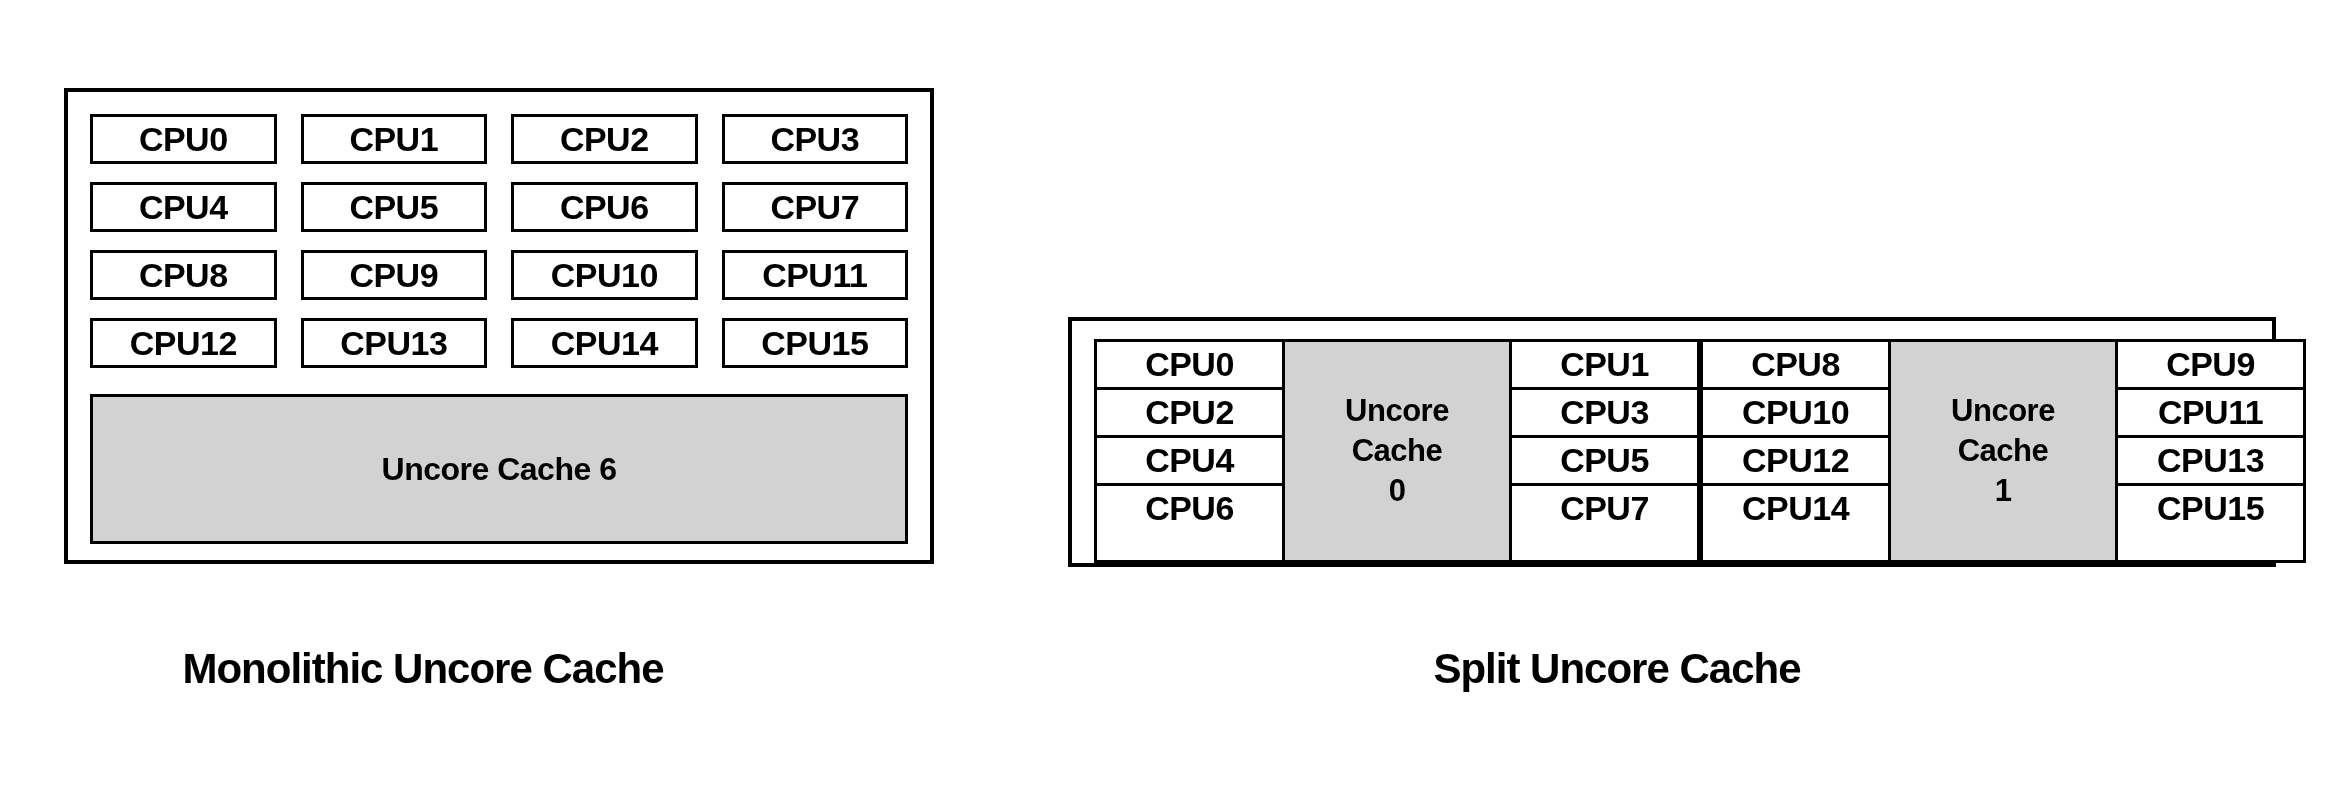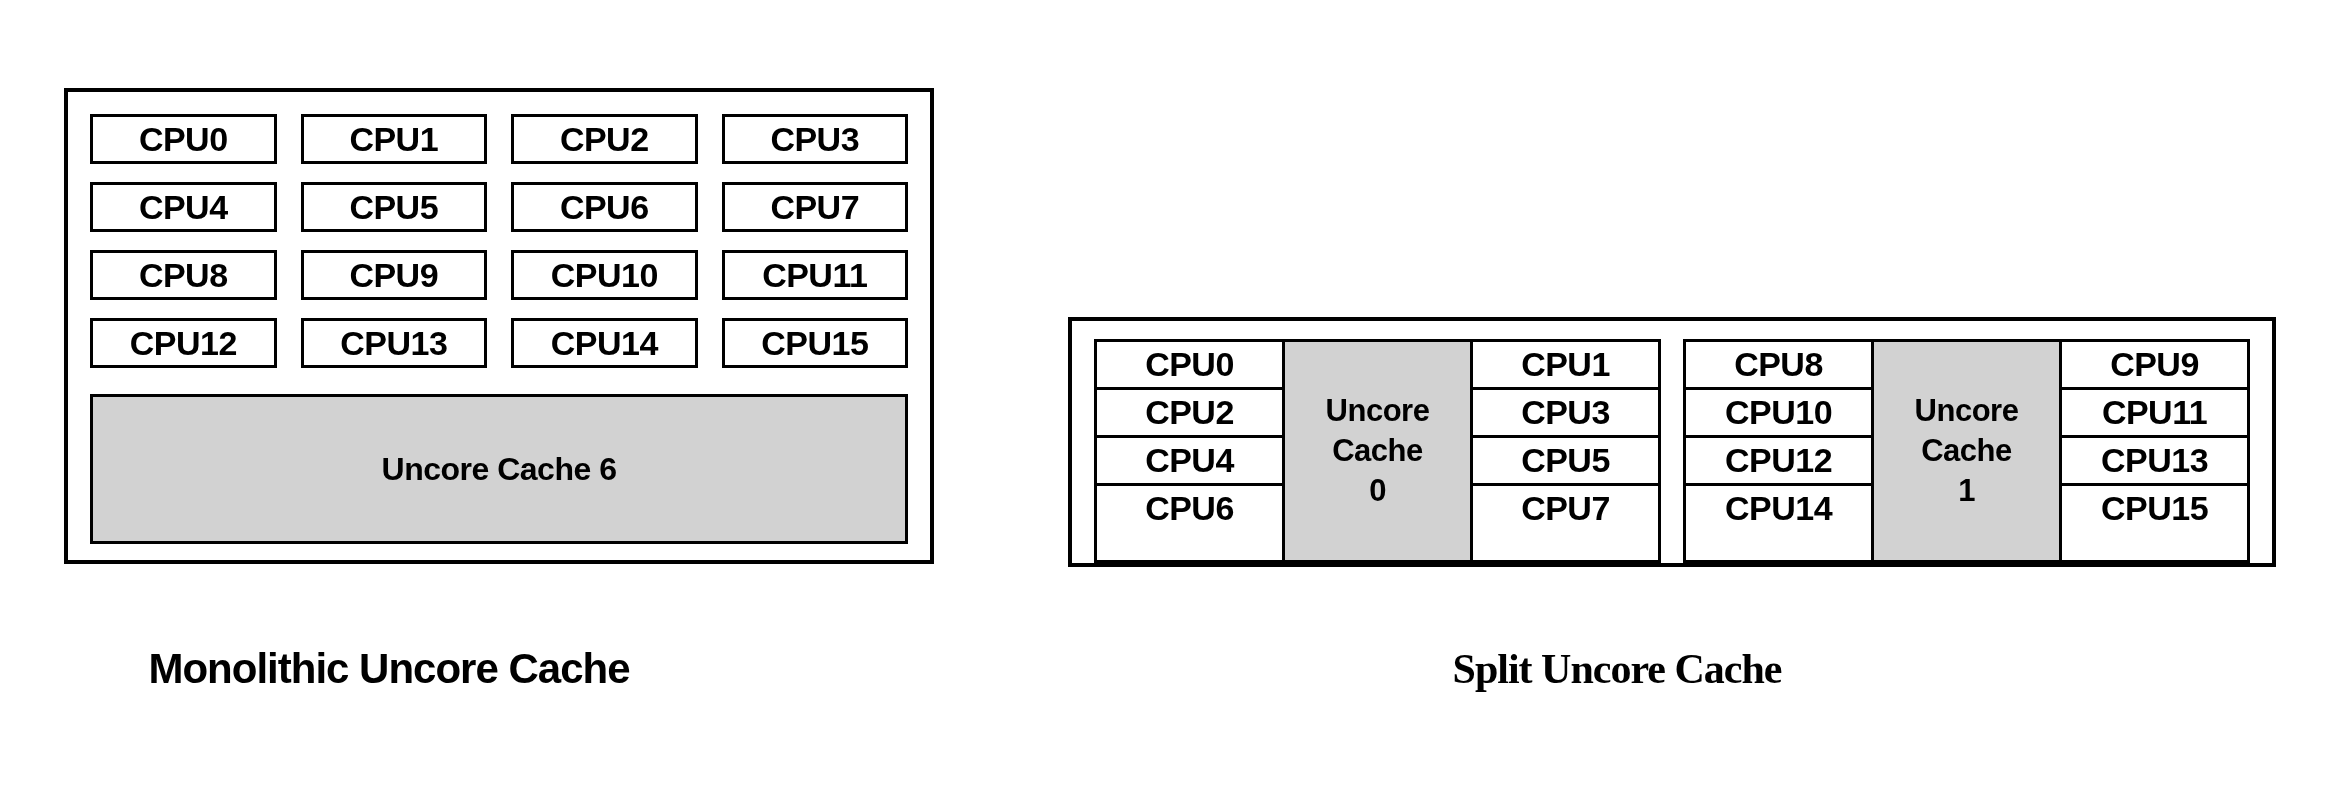--- a/index.html
+++ b/index.html
@@ -82,21 +82,21 @@
     border-top: 3px solid var(--line, #000000);
     display: flex;
     align-items: center;
     justify-content: center;
     font-size: 34px;
     letter-spacing: -0.5px;
     white-space: nowrap;
   }
   .cpu-cell:first-child { border-top: none; height: 45px; }
   .uncore-col {
-    width: 191px;
+    width: 230px;
     margin-left: -3px;
     margin-right: -3px;
     box-sizing: border-box;
     border: 3px solid var(--line, #000000);
     background: var(--uncore-fill, #d2d2d2);
     display: flex;
     flex-direction: column;
     align-items: center;
     justify-content: center;
     text-align: center;
@@ -110,22 +110,22 @@
   
   .caption {
     position: absolute;
     top: 645px;
     width: 590px;
     text-align: center;
     font-size: 42px;
     letter-spacing: -1px;
     white-space: nowrap;
   }
-  .caption-mono  { left: 94px; text-align: center; }
-  .caption-split { left: 1322px; font-family: Liberation Serif, serif; }
+  .caption-mono  { left: 128px; text-align: center; }
+  .caption-split { left: 1322px; }
 </style>
 </head>
 <body>
 
 <div class="canvas">
 
   <div class="mono-box">
     <div class="mono-grid">
       <div class="cpu-box">CPU0</div>
       <div class="cpu-box">CPU1</div>

